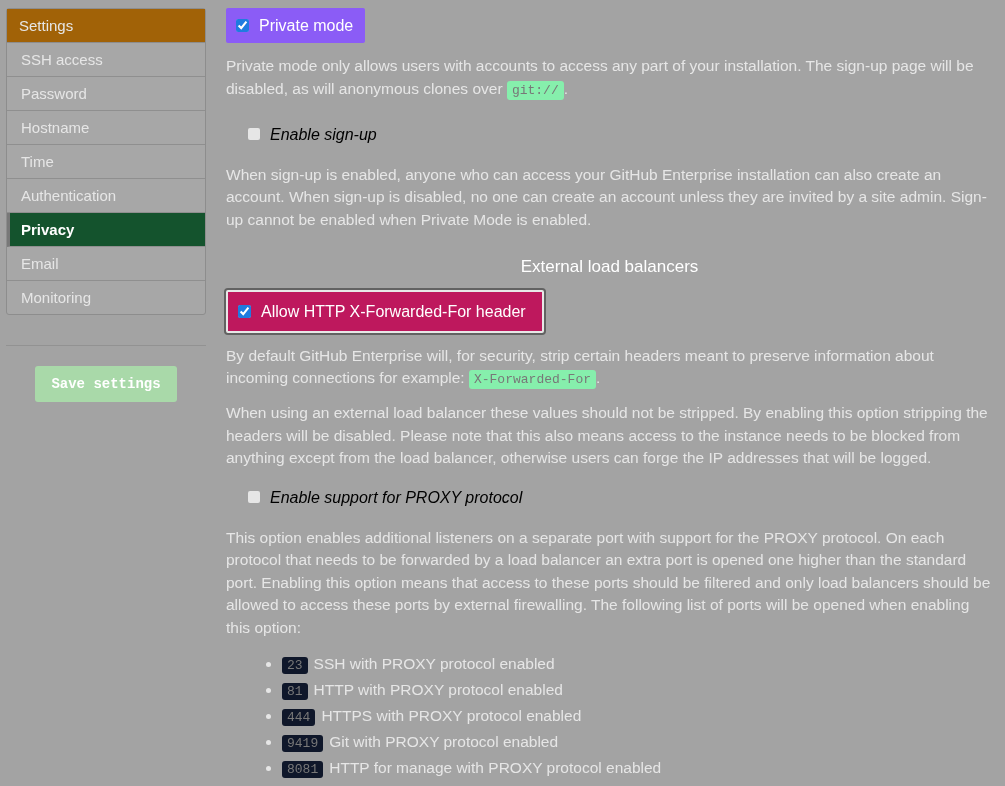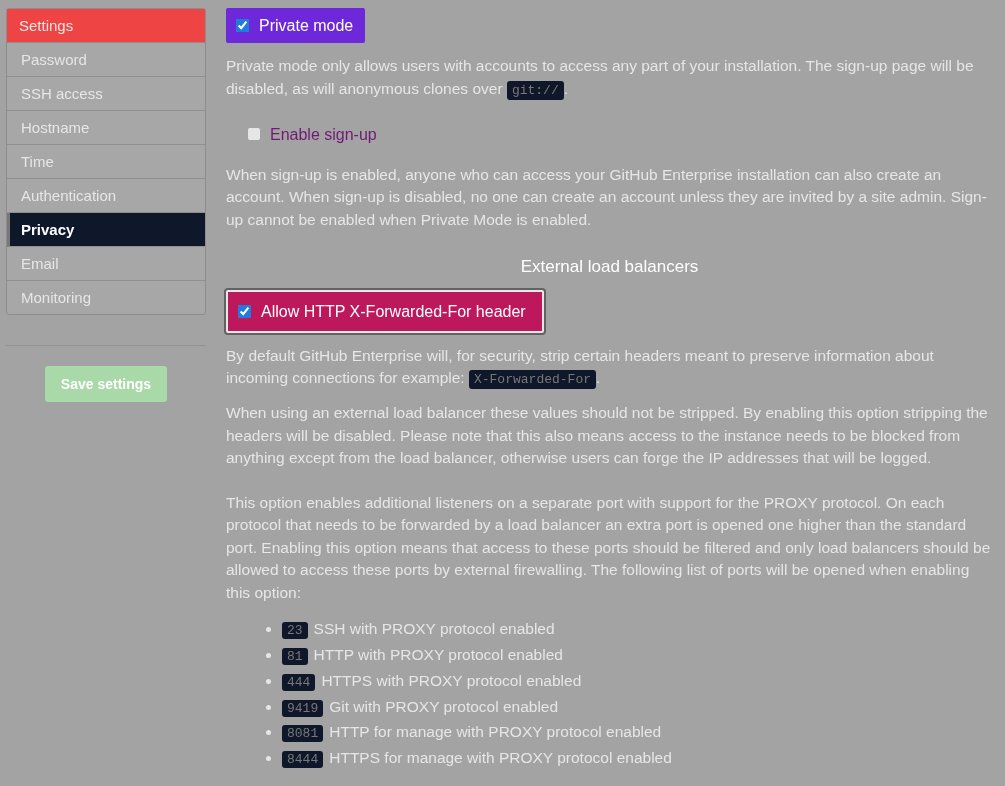--- a/index.html
+++ b/index.html
@@ -29,32 +29,32 @@
     .sidebar-box {
       border: 1px solid #8d8d8d;
       border-radius: 3px;
       background: #a7a7a7;
     }
     .sidebar-header {
       font-size: 15px;
       color: #e6e6e6;
       padding: 8px 12px 8px 12px;
       border-bottom: 1px solid #8d8d8d;
-      background: #ef4444;
+      background: #a16207;
     }
     .sidebar-item {
       font-size: 15px;
       color: #e6e6e6;
       padding: 8px 14px;
       border-bottom: 1px solid #8f8f8f;
       cursor: pointer;
     }
     .sidebar-item:last-child { border-bottom: none; }
     .sidebar-item.active {
-      background: #0f172a;
+      background: #14532d;
       color: #ffffff;
       font-weight: 600;
       border-left: 3px solid #787878;
       padding-left: 11px;
     }
     .sidebar-divider {
       border: none;
       border-top: 1px solid #929292;
       margin: 30px 0 20px 0;
     }
@@ -62,38 +62,39 @@
       display: block;
       margin: 0 auto;
       background: #a9d9a9;
       color: #ffffff;
       font-weight: 600;
       font-size: 14px;
       border: none;
       border-radius: 3px;
       padding: 10px 16px;
       cursor: pointer;
+      font-family: Liberation Mono, monospace;
     }
     
     .main {
       flex: 1;
       padding-right: 12px;
       color: #e6e6e6;
       font-size: 15.5px;
       line-height: 1.45;
     }
     .check-row {
       display: inline-flex;
       align-items: center;
       gap: 10px;
       padding: 6px 12px 6px 10px;
       border-radius: 2px;
     }
     .check-row.highlight-soft {
-      background: #6d28d9;
+      background: #8b5cf6;
     }
     .check-row.highlight-strong {
       background: #be185d;
       border: 2px solid #e8e8e8;
       box-shadow: 0 0 0 2px rgba(0,0,0,0.4);
       padding: 8px 16px 8px 10px;
       margin-top: 6px;
     }
     .check-row .cb {
       width: 13px; height: 13px;
@@ -106,36 +107,36 @@
       width: 12px; height: 12px;
       background: #e6e6e6;
       border-radius: 2px;
       border: none;
     }
     .check-row label {
       color: #ffffff;
       font-size: 16px;
       cursor: pointer;
     }
-    .check-row.plain label { color: #701a75; }
+    .check-row.plain label { color: #000000; font-style: italic; }
     .indent { margin-left: 12px; }
     .para { margin-top: 12px; }
     .para-tight { margin-top: 12px; }
     .section-h {
       margin-top: 24px;
       color: #ffffff;
       font-size: 17px;
       font-weight: 400;
       margin-bottom: 4px;
       text-align: center;
     }
     code.inline {
       font-family: "SFMono-Regular", Consolas, "Liberation Mono", Menlo, monospace;
       font-size: 13px;
-      background: #0f172a;
+      background: #86efac;
       color: #787878;
       padding: 2px 5px;
       border-radius: 3px;
     }
     code.port {
       font-family: "SFMono-Regular", Consolas, "Liberation Mono", Menlo, monospace;
       font-size: 13px;
       background: #0f172a;
       color: #787878;
       padding: 1px 5px;
@@ -156,22 +157,22 @@
     .spacer-16 { height: 16px; }
   </style>
 </head>
 <body>
 
 <div class="layout">
 
   <aside class="sidebar">
     <div class="sidebar-box">
       <div class="sidebar-header">Settings</div>
+      <div class="sidebar-item"><span>SSH access</span></div>
       <div class="sidebar-item"><span>Password</span></div>
-      <div class="sidebar-item"><span>SSH access</span></div>
       <div class="sidebar-item"><span>Hostname</span></div>
       <div class="sidebar-item"><span>Time</span></div>
       <div class="sidebar-item"><span>Authentication</span></div>
       <div class="sidebar-item active"><span>Privacy</span></div>
       <div class="sidebar-item"><span>Email</span></div>
       <div class="sidebar-item"><span>Monitoring</span></div>
     </div>
     <hr class="sidebar-divider">
     <button class="save-btn">Save settings</button>
   </aside>
@@ -206,20 +207,24 @@
     </div>
     <p class="para">
       <span>By default GitHub Enterprise will, for security, strip certain headers meant to preserve information about incoming connections for example: </span>
       <code class="inline">X-Forwarded-For</code><span>.</span>
     </p>
     <p class="para-tight">When using an external load balancer these values should not be stripped. By enabling this option stripping the headers will be disabled. Please note that this also means access to the instance needs to be blocked from anything except from the load balancer, otherwise users can forge the IP addresses that will be logged.</p>
 
     <div class="spacer-10"></div>
 
     
+    <div class="check-row plain indent">
+      <input type="checkbox" class="cb unchecked-white" style="">
+      <label>Enable support for PROXY protocol</label>
+    </div>
     <p class="para">This option enables additional listeners on a separate port with support for the PROXY protocol. On each protocol that needs to be forwarded by a load balancer an extra port is opened one higher than the standard port. Enabling this option means that access to these ports should be filtered and only load balancers should be allowed to access these ports by external firewalling. The following list of ports will be opened when enabling this option:</p>
 
     <ul class="ports">
       <li><code class="port">23</code><span>SSH with PROXY protocol enabled</span></li>
       <li><code class="port">81</code><span>HTTP with PROXY protocol enabled</span></li>
       <li><code class="port">444</code><span>HTTPS with PROXY protocol enabled</span></li>
       <li><code class="port">9419</code><span>Git with PROXY protocol enabled</span></li>
       <li><code class="port">8081</code><span>HTTP for manage with PROXY protocol enabled</span></li>
       <li><code class="port">8444</code><span>HTTPS for manage with PROXY protocol enabled</span></li>
     </ul>

